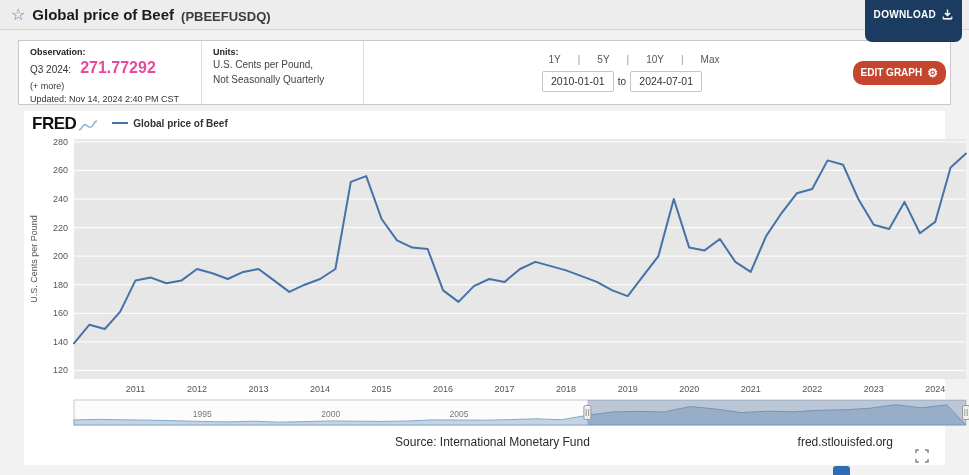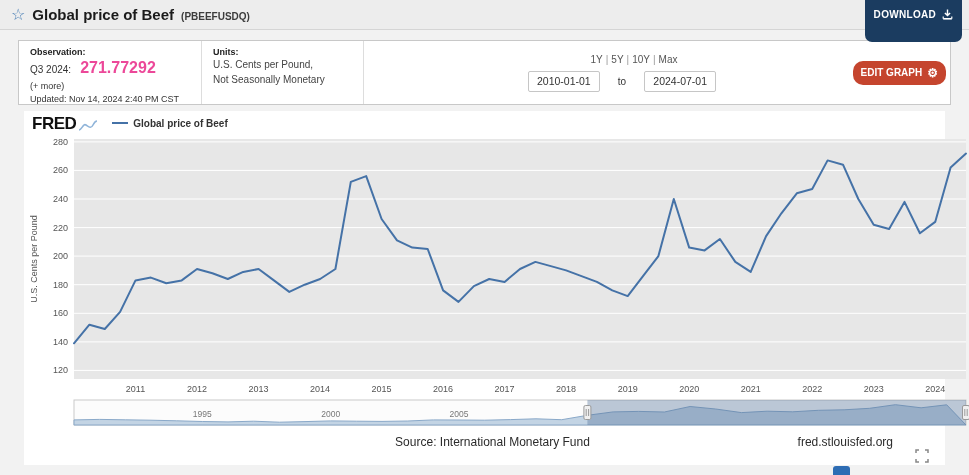--- a/index.html
+++ b/index.html
@@ -2,40 +2,40 @@
 <html><head>
 <meta charset="utf-8">
 <style>
   *{box-sizing:border-box;margin:0;padding:0}
   html,body{width:969px;height:475px}
   body{background:#f2f2f2;font-family:"Liberation Sans",sans-serif;position:relative;overflow:hidden}
 
   .app-header{height:30px;background:#ededed;border-bottom:1px solid #d5d5d5;display:flex;align-items:center;padding:0 7px;gap:7px}
   .star{color:#4a7fb5;font-size:16px;line-height:1;cursor:pointer;margin-left:4px}
   .title{font-size:15px;font-weight:bold;color:#1b1b1b}
-  .ticker{font-size:10px;font-weight:bold;color:#3c3c3c;margin-top:3px}
+  .ticker{font-size:13px;font-weight:bold;color:#3c3c3c;margin-top:3px}
   .spacer{flex:1}
   .btn-download{background:#1b3c60;color:#fff;font-size:10px;font-weight:bold;letter-spacing:.3px;border:none;border-radius:7px;padding:22px 9px;display:flex;align-items:center;gap:6px;cursor:pointer;font-family:inherit}
 
   .info-bar{margin:10px 18px 0;background:#fff;border:1px solid #c8c8c8;display:flex;height:65px}
   .info-col{padding:6px 11px;display:flex;flex-direction:column;gap:1px}
   .info-col + .info-col{border-left:1px solid #ddd}
   .lbl{font-size:9px;font-weight:bold;color:#222}
   .val{font-size:10px;color:#444;line-height:1.4}
   .obs-line{font-size:10px;color:#333;line-height:1.3}
   .obs-val{font-size:16px;font-weight:bold;color:#ec4899;margin-left:9px}
   .small{font-size:9px;color:#333;line-height:1.35}
   .col-obs{width:182px}
   .col-units{width:162px}
   .col-freq{width:127px}
   .col-controls{flex:1;position:relative;display:flex;flex-direction:column;align-items:center;justify-content:center;gap:6px}
-  .ranges{font-size:10px;color:#555;display:flex;gap:3px;margin-right:46px}
+  .ranges{font-size:10px;color:#555;display:flex;gap:17px;margin-right:46px}
   .ranges .sep{color:#999}
   .range-link{cursor:pointer}
-  .dates{display:flex;align-items:center;gap:18px;font-size:10px;color:#333;margin-right:70px}
+  .dates{display:flex;align-items:center;gap:4px;font-size:10px;color:#333;margin-right:70px}
   .date-input{width:72px;height:21px;border:1px solid #c6c6c6;border-radius:2px;font-size:10.5px;text-align:center;color:#333;font-family:inherit;background:#fff}
   .btn-edit{position:absolute;right:4px;top:50%;transform:translateY(-50%);background:#c5452e;color:#fff;font-size:10px;font-weight:bold;border:none;border-radius:10px;padding:6px 8px;display:flex;align-items:center;gap:5px;cursor:pointer;font-family:inherit}
   .gear{font-size:12px;line-height:1}
 
   .chart-panel{margin:6px 24px 0;background:#fff;position:relative;padding:2px 2px 14px}
   .top-row{height:20px;display:flex;align-items:center;padding-left:6px;gap:14px}
   .fred-logo{display:flex;align-items:flex-end;gap:2px}
   .fred-text{font-size:17px;font-weight:bold;letter-spacing:-.5px;color:#101010;line-height:1}
   .legend{display:flex;align-items:center;gap:5px}
   .legend-swatch{width:16px;height:2px;background:#4572a7}
@@ -74,21 +74,21 @@
     <div class="lbl">Observation:</div>
     <div class="obs-line">
       <span>Q3 2024:</span><span class="obs-val">271.77292</span>
     </div>
     <div class="small">(+ more)</div>
     <div class="small">Updated: Nov 14, 2024 2:40 PM CST</div>
   </div>
   <div class="info-col col-units">
     <div class="lbl">Units:</div>
     <div class="val">U.S. Cents per Pound,</div>
-    <div class="val">Not Seasonally Monetary</div>
+    <div class="val">Not Seasonally Quarterly</div>
   </div>
   <div class="info-col col-controls">
     <div class="ranges">
       <span class="range-link">1Y</span>
       <span class="sep">|</span>
       <span class="range-link">5Y</span>
       <span class="sep">|</span>
       <span class="range-link">10Y</span>
       <span class="sep">|</span>
       <span class="range-link">Max</span>

